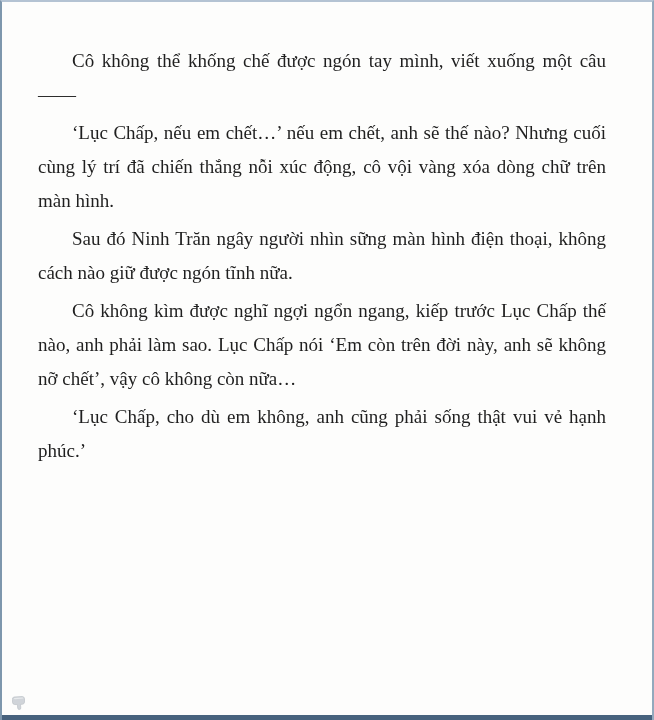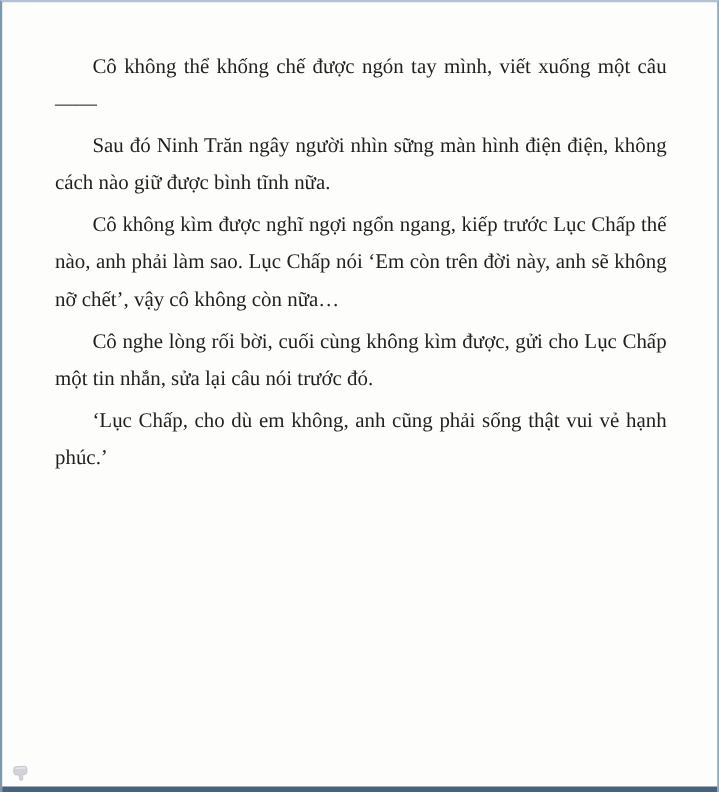--- a/index.html
+++ b/index.html
@@ -21,21 +21,20 @@
   .bottom-bar {
     position: absolute;
     left: 0;
     bottom: 0;
     width: 100%;
     height: 5px;
     background: #47627d;
   }
   .content {
     padding: 42px 46px 0 36px;
-    margin-left: 12px;
   }
   .paragraph {
     font-family: "Liberation Serif", "DejaVu Serif", serif;
     font-size: 19px;
     line-height: 34px;
     color: #1f1f1f;
     text-align: justify;
     text-indent: 34px;
     margin-bottom: 4px;
   }
@@ -47,23 +46,23 @@
     height: 17px;
     opacity: 0.85;
   }
 </style>
 </head>
 <body>
 
 <div class="page">
   <div class="content">
     <p class="paragraph">Cô không thể khống chế được ngón tay mình, viết xuống một câu ——</p>
-    <p class="paragraph">Sau đó Ninh Trăn ngây người nhìn sững màn hình điện điện, không cách nào giữ được bình tĩnh nữa.</p>
+    <p class="paragraph">‘Lục Chấp, nếu em chết…’ nếu em chết, anh sẽ thế nào? Nhưng cuối cùng lý trí đã chiến thắng nỗi xúc động, cô vội vàng xóa dòng chữ trên màn hình.</p>
+    <p class="paragraph">Sau đó Ninh Trăn ngây người nhìn sững màn hình điện thoại, không cách nào giữ được ngón tĩnh nữa.</p>
     <p class="paragraph">Cô không kìm được nghĩ ngợi ngổn ngang, kiếp trước Lục Chấp thế nào, anh phải làm sao. Lục Chấp nói ‘Em còn trên đời này, anh sẽ không nỡ chết’, vậy cô không còn nữa…</p>
-    <p class="paragraph">Cô nghe lòng rối bời, cuối cùng không kìm được, gửi cho Lục Chấp một tin nhắn, sửa lại câu nói trước đó.</p>
     <p class="paragraph">‘Lục Chấp, cho dù em không, anh cũng phải sống thật vui vẻ hạnh phúc.’</p>
   </div>
 
   <svg class="hand-cursor" viewBox="0 0 18 17" xmlns="http://www.w3.org/2000/svg">
     <path d="M2.5 4.5 Q2 2.5 4 2 L12 1.5 Q14.5 1.5 14.5 4 L14.5 7 Q14.5 9 12.5 9.2 L10.5 9.4 L10.8 13 Q10.8 14.5 9.3 14.5 Q7.8 14.5 7.7 13 L7.4 9.6 L4.5 9.5 Q2.8 9.3 2.5 7.5 Z" fill="#c9ced3" stroke="#b2b8bf" stroke-width="0.7"></path>
     <path d="M4 3 L12.5 2.6 Q13.5 2.7 13.5 3.6 L5 4.2 Q4 4.2 4 3 Z" fill="#e4e7ea"></path>
   </svg>
 
   <div class="bottom-bar"></div>
 </div>

